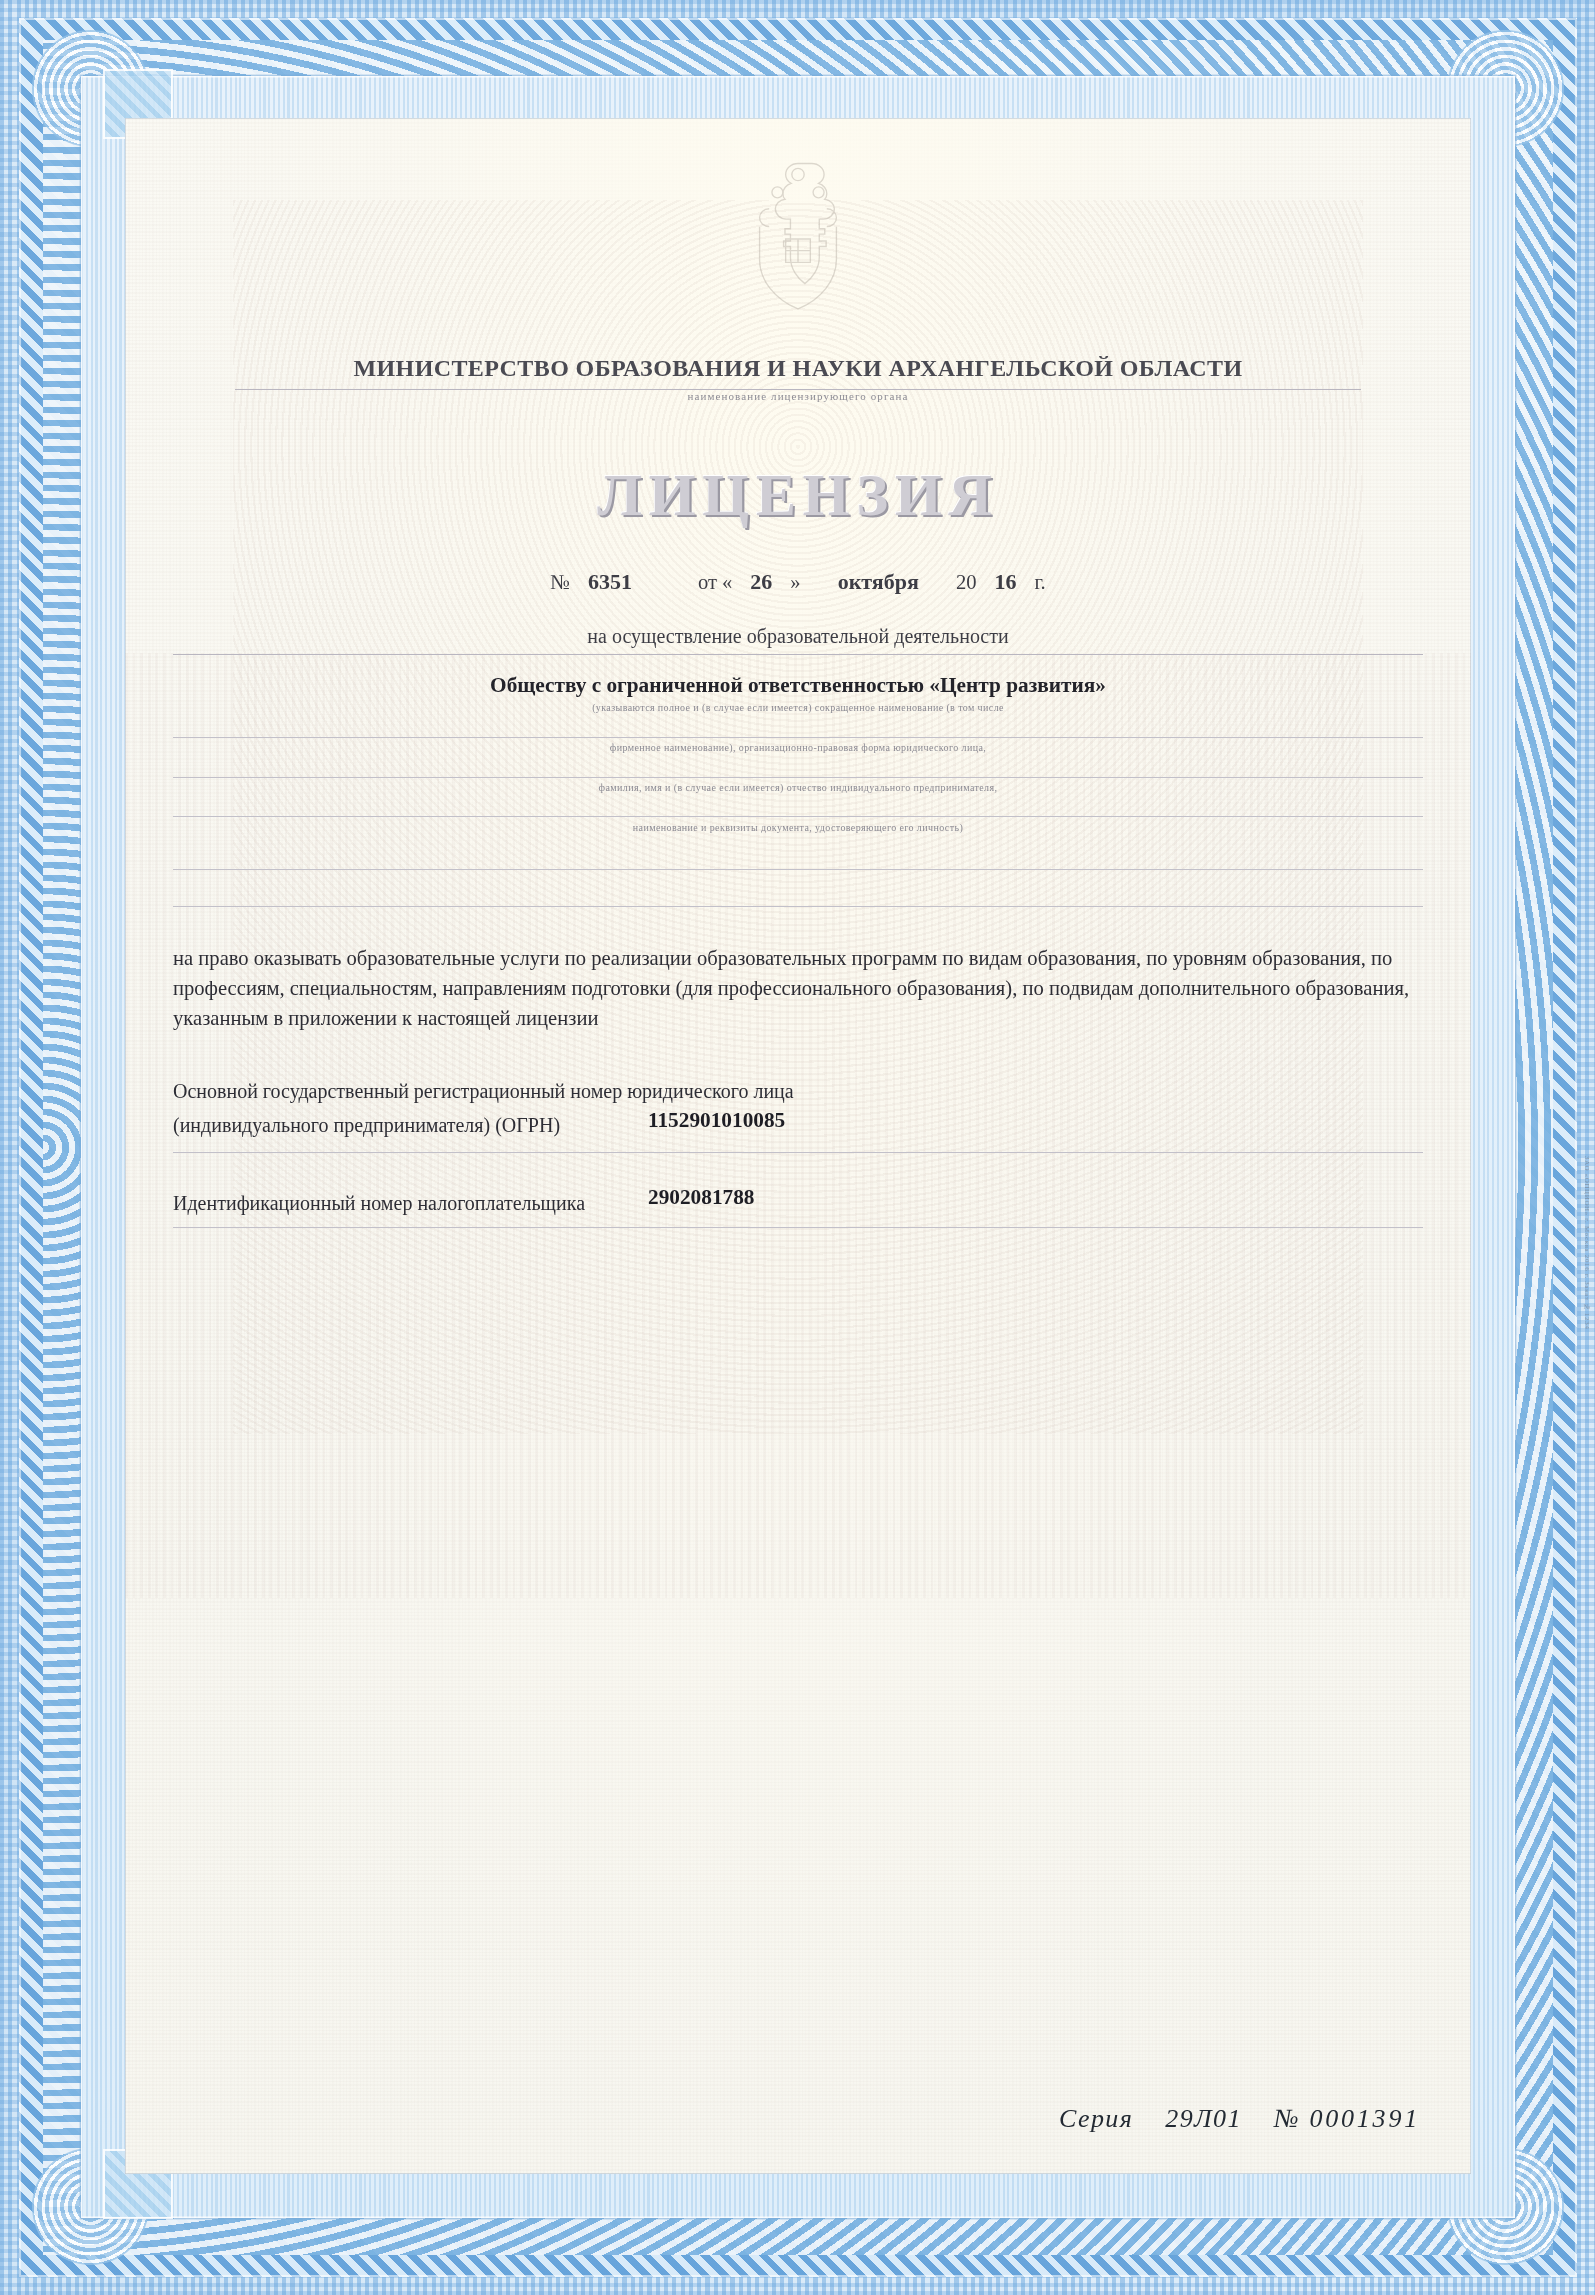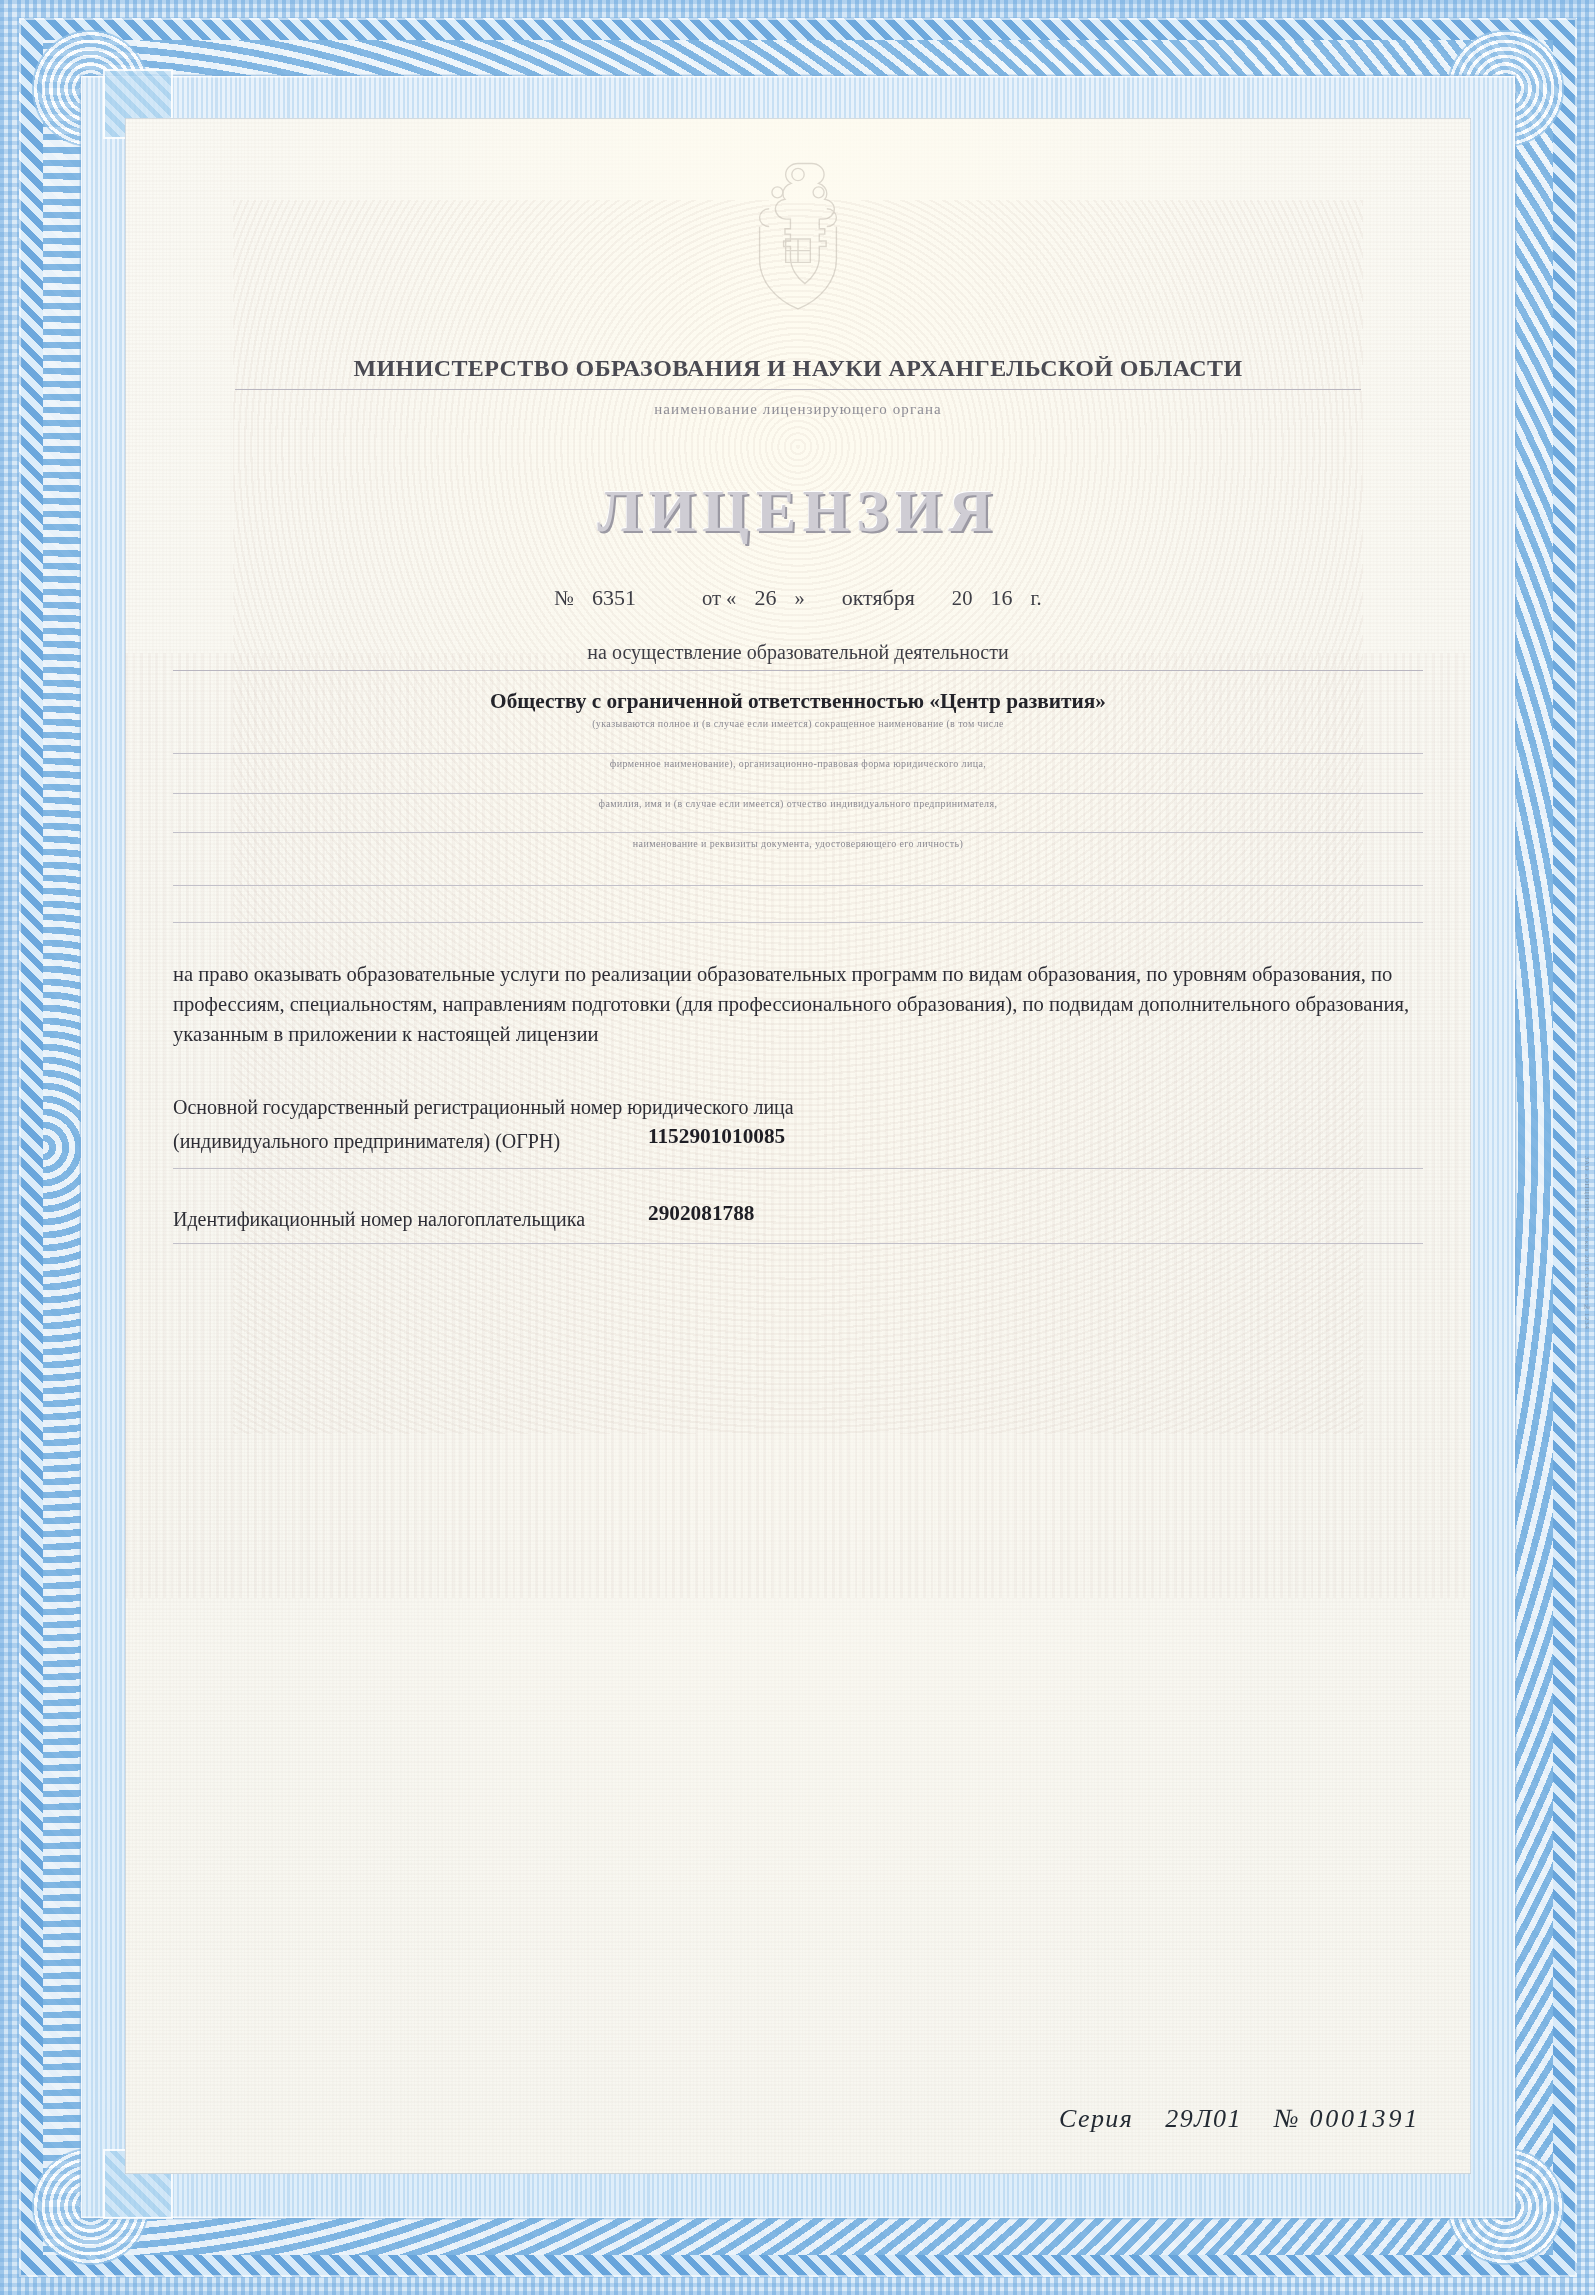--- a/index.html
+++ b/index.html
@@ -72,35 +72,35 @@
   .content{position:relative;z-index:3;padding:0 48px;}
 
   
   .emblem-wrap{display:flex;justify-content:center;margin-top:33px;}
   .emblem{width:118px;height:165px;opacity:.42;}
 
   
   .ministry{margin-top:39px;text-align:center;font-weight:bold;
       font-size:24px;letter-spacing:0.4px;color:#4a4a52;
       font-family:"Liberation Serif", serif;}
-  .ministry-sub{margin-top:11px;text-align:center;font-size:15px;letter-spacing:1.1px;
+  .ministry-sub{margin-top:0;text-align:center;font-size:11px;letter-spacing:1.1px;
       color:#8d8c95;}
   .rule{height:0.7px;background:#b9b6c0;margin:6.9px 62px 0;}
 
   
   .title{margin-top:59px;text-align:center;font-size:60px;letter-spacing:6.9px;
       font-weight:bold;color:#cfcdd4;
       text-shadow: 2.1px 2.1px 0 #9b99a3, -0.7px -0.7px 0 #ffffff, 0 0 1.4px #b5b3bb;
       font-family:"Liberation Serif", serif;}
 
   
   .numline{margin-top:39px;display:flex;align-items:baseline;justify-content:center;
       font-size:22px;color:#3d3d45;}
   .numline .lbl{font-size:20.6px;}
-  .numline .val{font-weight:normal;text-align:right;}
+  .numline .val{font-weight:bold;text-align:right;}
   .gap-s{width:18px}.gap-m{width:37px}.gap-l{width:66px}
 
   .subtitle{margin-top:30px;text-align:center;font-size:20px;color:#3d3d45;}
 
   .given{margin-top:37px;font-size:20.6px;color:#2f2f37;}
 
   .namebox{margin-top:18px;text-align:center;}
   .name1{font-size:21.3px;font-weight:bold;color:#23232a;}
   .hint{font-size:10px;color:#8b8a93;letter-spacing:0.4px;text-align:center;margin-top:4.1px;}
   .name2{font-size:21.3px;font-weight:bold;color:#23232a;margin-top:12.4px;}

